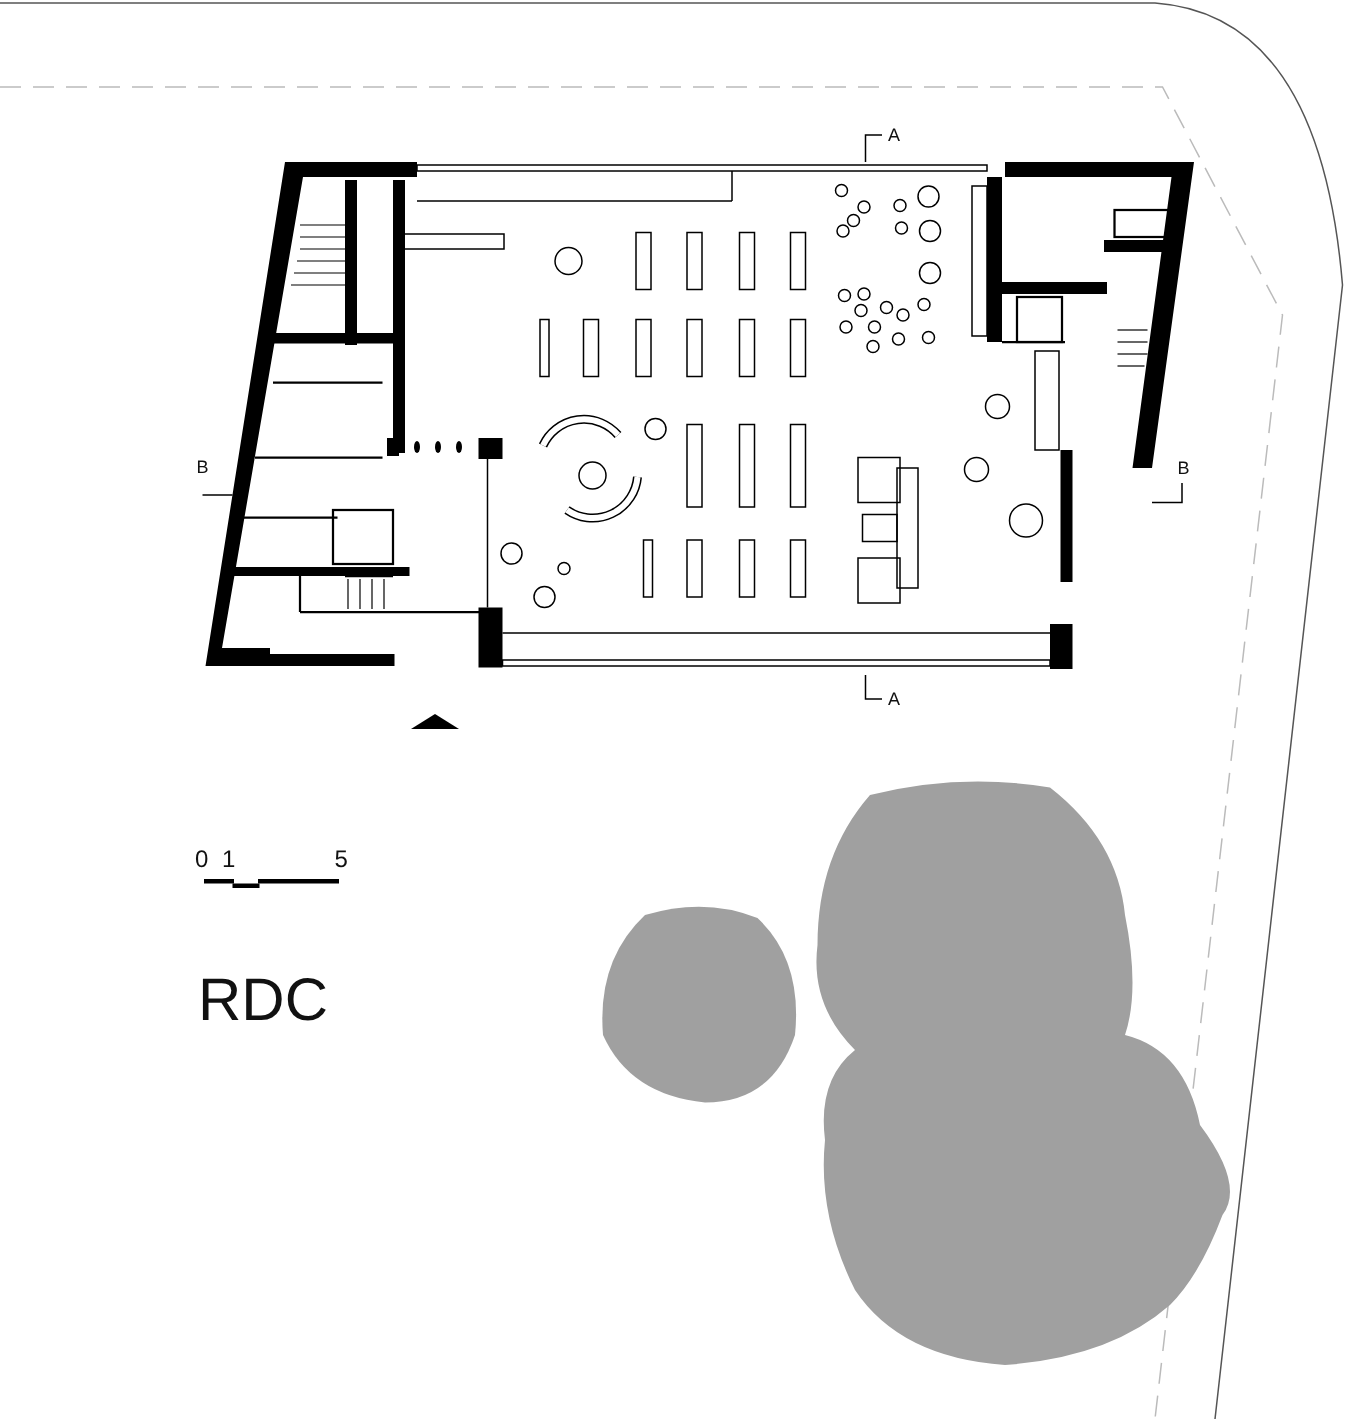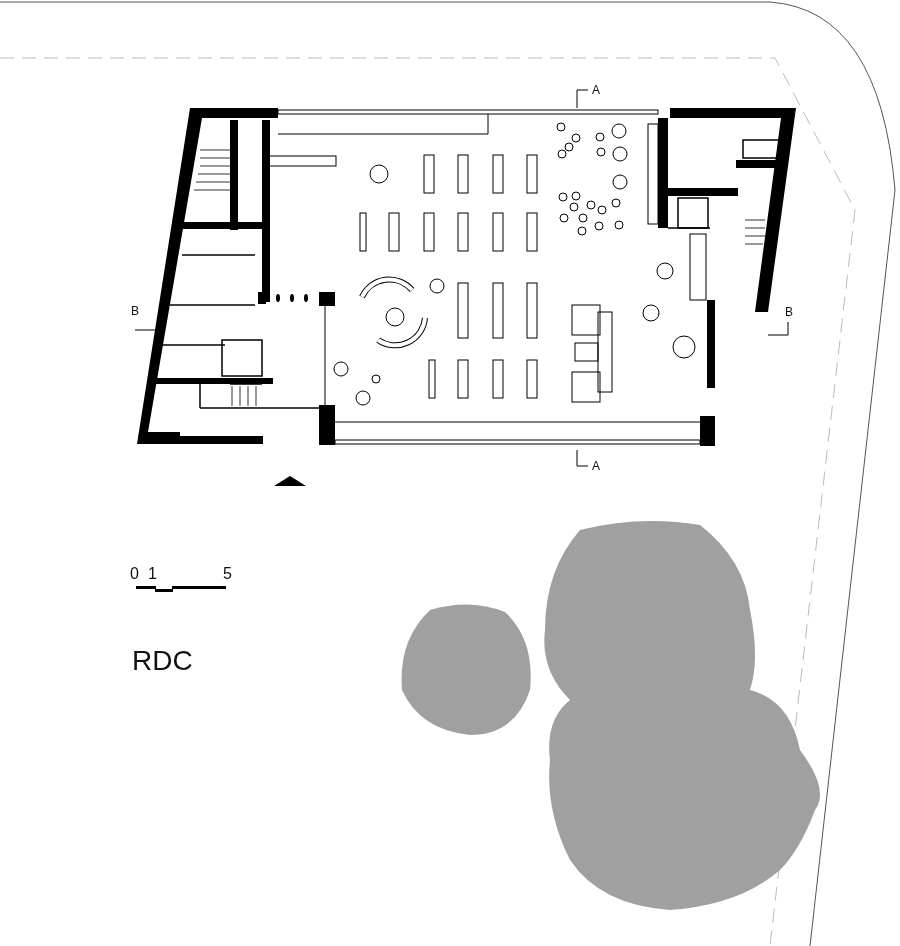--- a/index.html
+++ b/index.html
@@ -1,19 +1,19 @@
 <!DOCTYPE html>
 <html><head>
 <meta charset="utf-8">
 <style>
   html,body{margin:0;padding:0;background:#fff;}
   body{width:900px;height:946px;position:relative;overflow:hidden;font-family:"Liberation Sans",sans-serif;}
   svg{position:absolute;left:0;top:0;}
   .lbl{position:absolute;font-family:"Liberation Sans",sans-serif;color:#111;}
-  #title{left:132px;top:645px;font-size:28px;}
+  #title{left:132px;top:645px;font-size:40px;}
   .sc{font-size:16px;top:565px;}
   .sec{font-size:12px;}
 </style>
 </head>
 <body>
 
 <svg width="900" height="946" viewBox="0 0 900 946">
 
   <path d="M0 2 L770 2 Q880 10 895 190 L810 946" fill="none" stroke="#555" stroke-width="1"></path>
   <path d="M0 58 L775 58 L855 210 L770 946" fill="none" stroke="#bbb" stroke-width="1" stroke-dasharray="14 8"></path>

